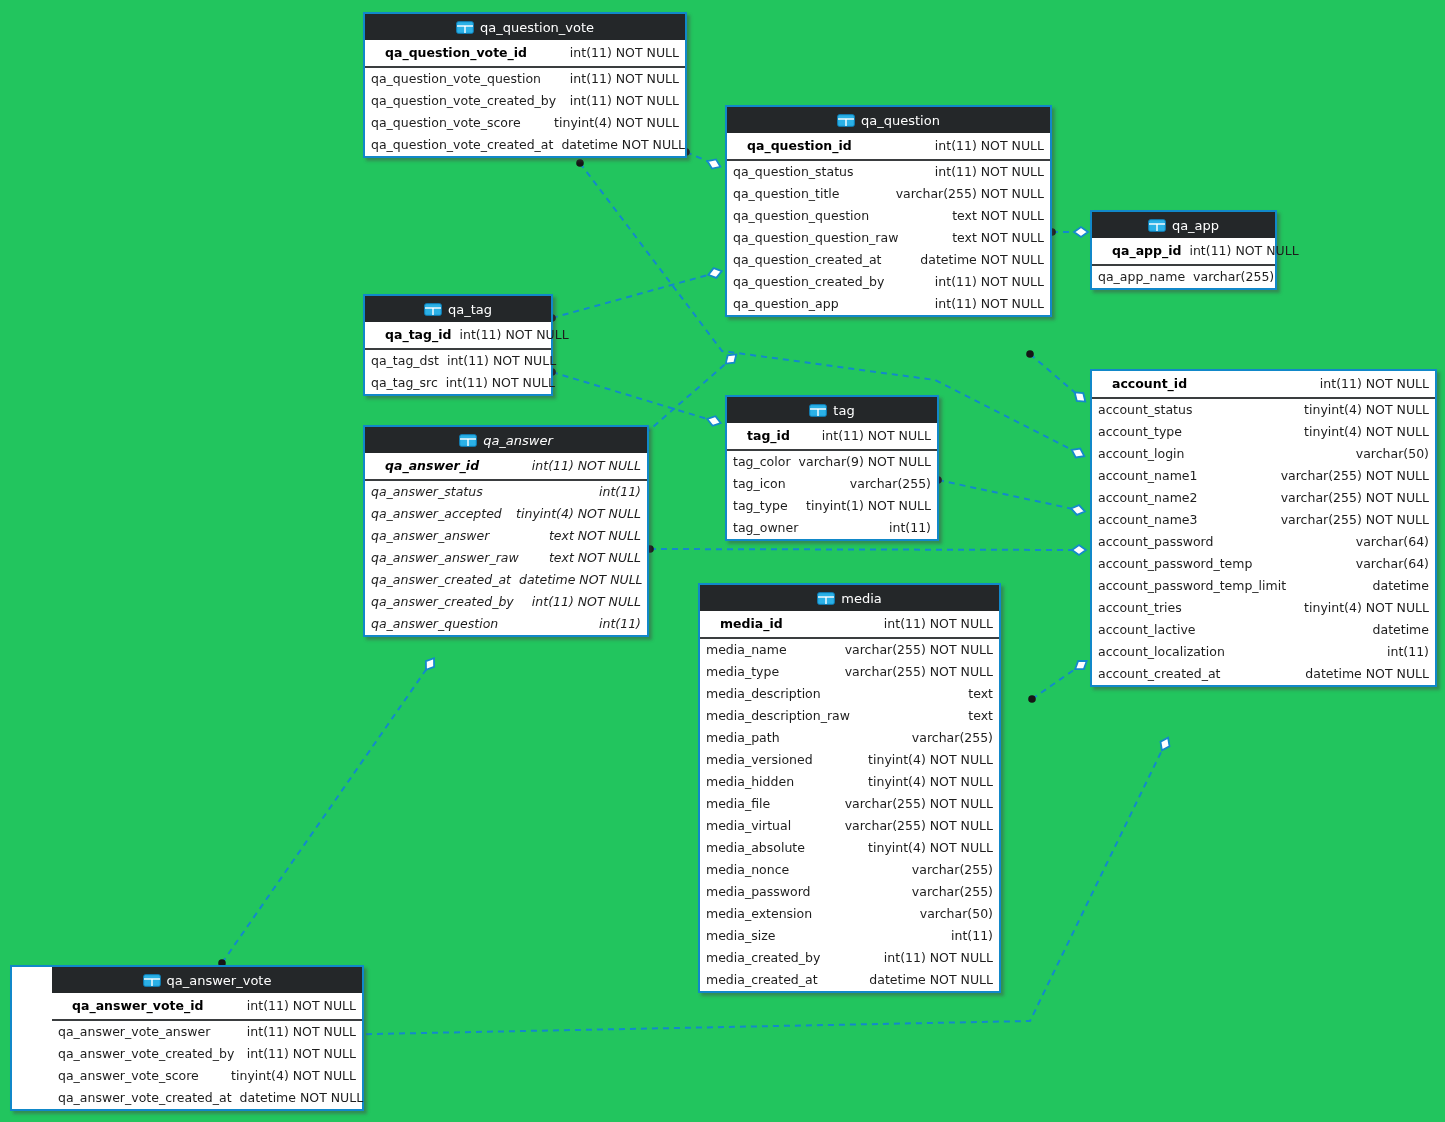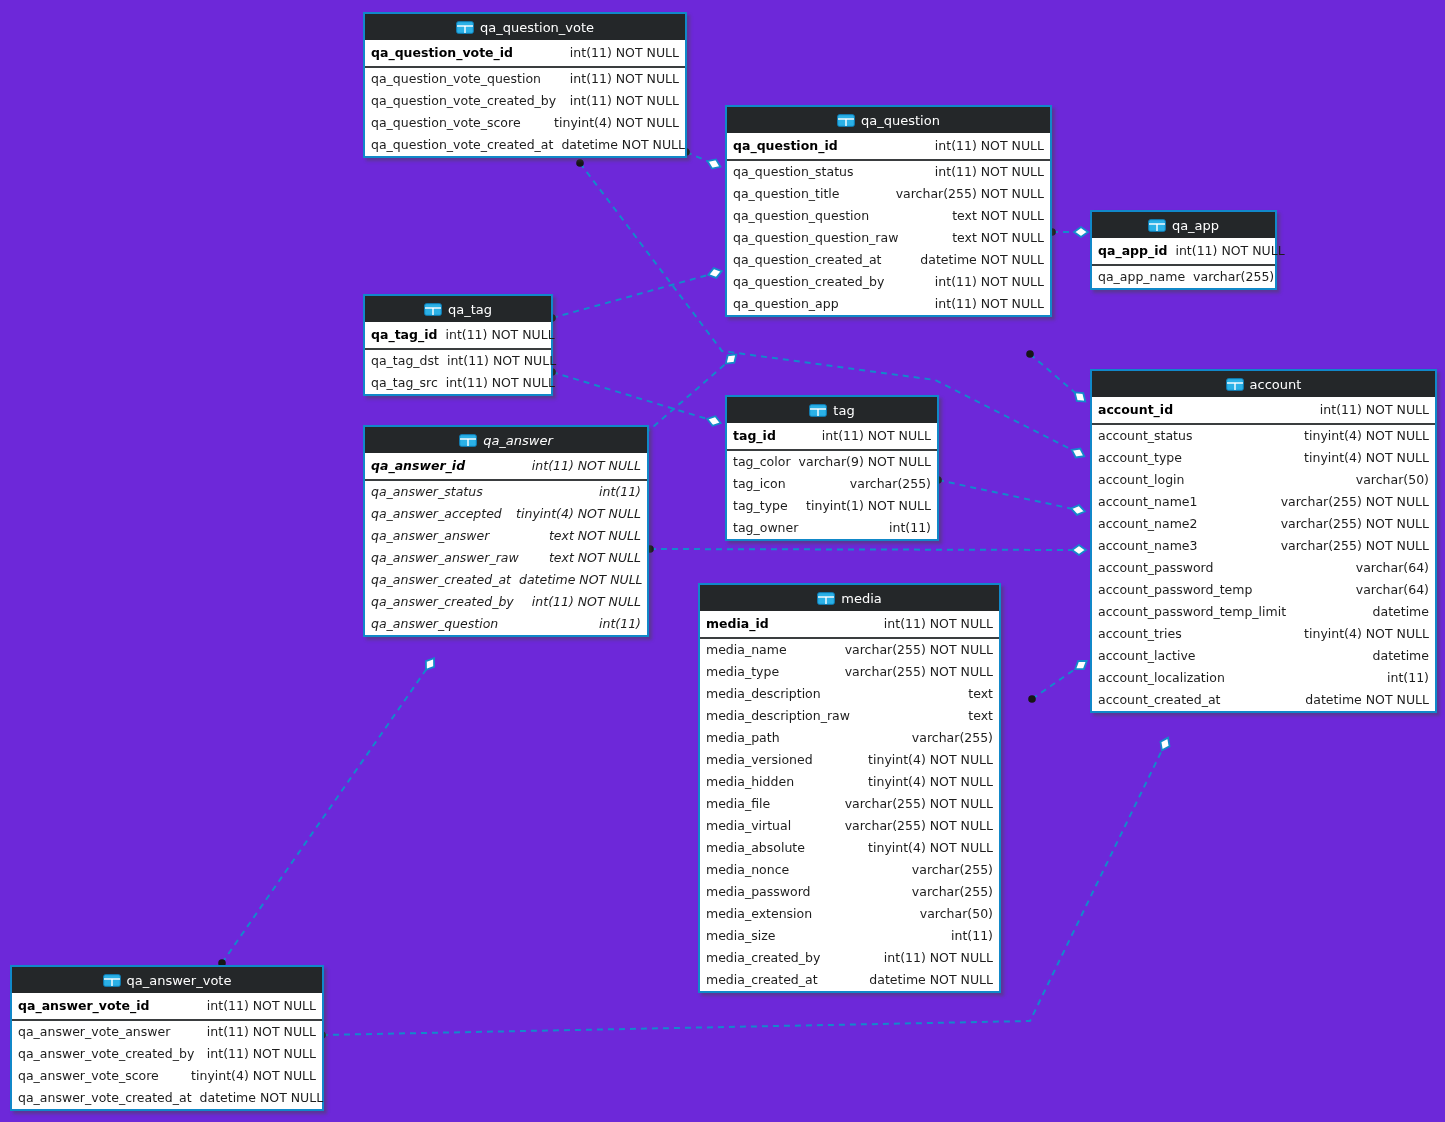--- a/index.html
+++ b/index.html
@@ -1,17 +1,17 @@
 <!DOCTYPE html>
 <html><head>
 <meta charset="utf-8">
 <style>
   html,body{margin:0;padding:0;background:#ffffff;}
   #canvas{
-    position:relative;width:1445px;height:1122px;background:#6d28d9;
+    position:relative;width:1445px;height:1122px;background:#22c55e;
     font-family:"DejaVu Sans","Liberation Sans",sans-serif;overflow:hidden;
   }
   #connections{position:absolute;left:0;top:0;width:1445px;height:1122px;}
   .rel-line{fill:none;stroke:#1389cb;stroke-width:2;stroke-dasharray:6 5;}
   .rel-dot{fill:#161616;stroke:none;}
   .rel-diamond{fill:#ffffff;stroke:#1389cb;stroke-width:1.8;}
   .table{
     position:absolute;background:#ffffff;border:2px solid #1188c9;
     box-shadow:3px 3px 3px rgba(70,70,70,0.45);
     font-size:13px;color:#1d1d1d;cursor:default;
@@ -19,21 +19,21 @@
   .thead{
     background:#242729;color:#ffffff;height:26px;display:flex;align-items:center;
     justify-content:center;gap:6px;font-size:13px;
   }
   .ticon{width:18px;height:13px;flex:0 0 auto;}
   .ttitle{white-space:nowrap;}
   .row{
     height:22px;line-height:22px;display:flex;justify-content:space-between;
     padding:0 6px;white-space:nowrap;font-size:12.5px;
   }
-  .row.pk{height:26px;line-height:26px;}
+  .row.pk{height:26px;line-height:26px;margin-left:14px;}
   .row.pk .fname{font-weight:bold;color:#000;}
   .fname{text-align:left;}
   .ftype{text-align:right;margin-left:8px;}
   .pk-divider{border-top:2px solid #3a3d3f;height:0;}
 </style>
 </head>
 <body>
 
 <div id="canvas">
   <svg id="connections" xmlns="http://www.w3.org/2000/svg" viewBox="0 0 1445 1122">
@@ -283,28 +283,20 @@
       <div class="row">
         <span class="fname">qa_answer_created_by</span>
         <span class="ftype">int(11) NOT NULL</span>
       </div>
       <div class="row">
         <span class="fname">qa_answer_question</span>
         <span class="ftype">int(11)</span>
       </div>
     </div>
     <div class="table" style="left: 1090px; top: 369px; width: 343px;">
-      <div class="thead">
-        <svg class="ticon" viewBox="0 0 18 13">
-          <rect x="0.7" y="0.7" width="16.6" height="11.6" rx="1.6" fill="#2bb1e7" stroke="#0d84c0" stroke-width="1"></rect>
-          <line x1="1" y1="5" x2="17" y2="5" stroke="#ffffff" stroke-width="1.4"></line>
-          <line x1="9" y1="5" x2="9" y2="12" stroke="#ffffff" stroke-width="1.4"></line>
-        </svg>
-        <span class="ttitle">account</span>
-      </div>
       <div class="row pk">
         <span class="fname">account_id</span>
         <span class="ftype">int(11) NOT NULL</span>
       </div>
       <div class="pk-divider"></div>
       <div class="row">
         <span class="fname">account_status</span>
         <span class="ftype">tinyint(4) NOT NULL</span>
       </div>
       <div class="row">
@@ -428,21 +420,21 @@
       </div>
       <div class="row">
         <span class="fname">media_created_by</span>
         <span class="ftype">int(11) NOT NULL</span>
       </div>
       <div class="row">
         <span class="fname">media_created_at</span>
         <span class="ftype">datetime NOT NULL</span>
       </div>
     </div>
-    <div class="table" style="left: 10px; top: 965px; width: 310px;">
+    <div class="table" style="left: 10px; top: 965px; width: 310px; padding-left: 40px;">
       <div class="thead">
         <svg class="ticon" viewBox="0 0 18 13">
           <rect x="0.7" y="0.7" width="16.6" height="11.6" rx="1.6" fill="#2bb1e7" stroke="#0d84c0" stroke-width="1"></rect>
           <line x1="1" y1="5" x2="17" y2="5" stroke="#ffffff" stroke-width="1.4"></line>
           <line x1="9" y1="5" x2="9" y2="12" stroke="#ffffff" stroke-width="1.4"></line>
         </svg>
         <span class="ttitle">qa_answer_vote</span>
       </div>
       <div class="row pk">
         <span class="fname">qa_answer_vote_id</span>

